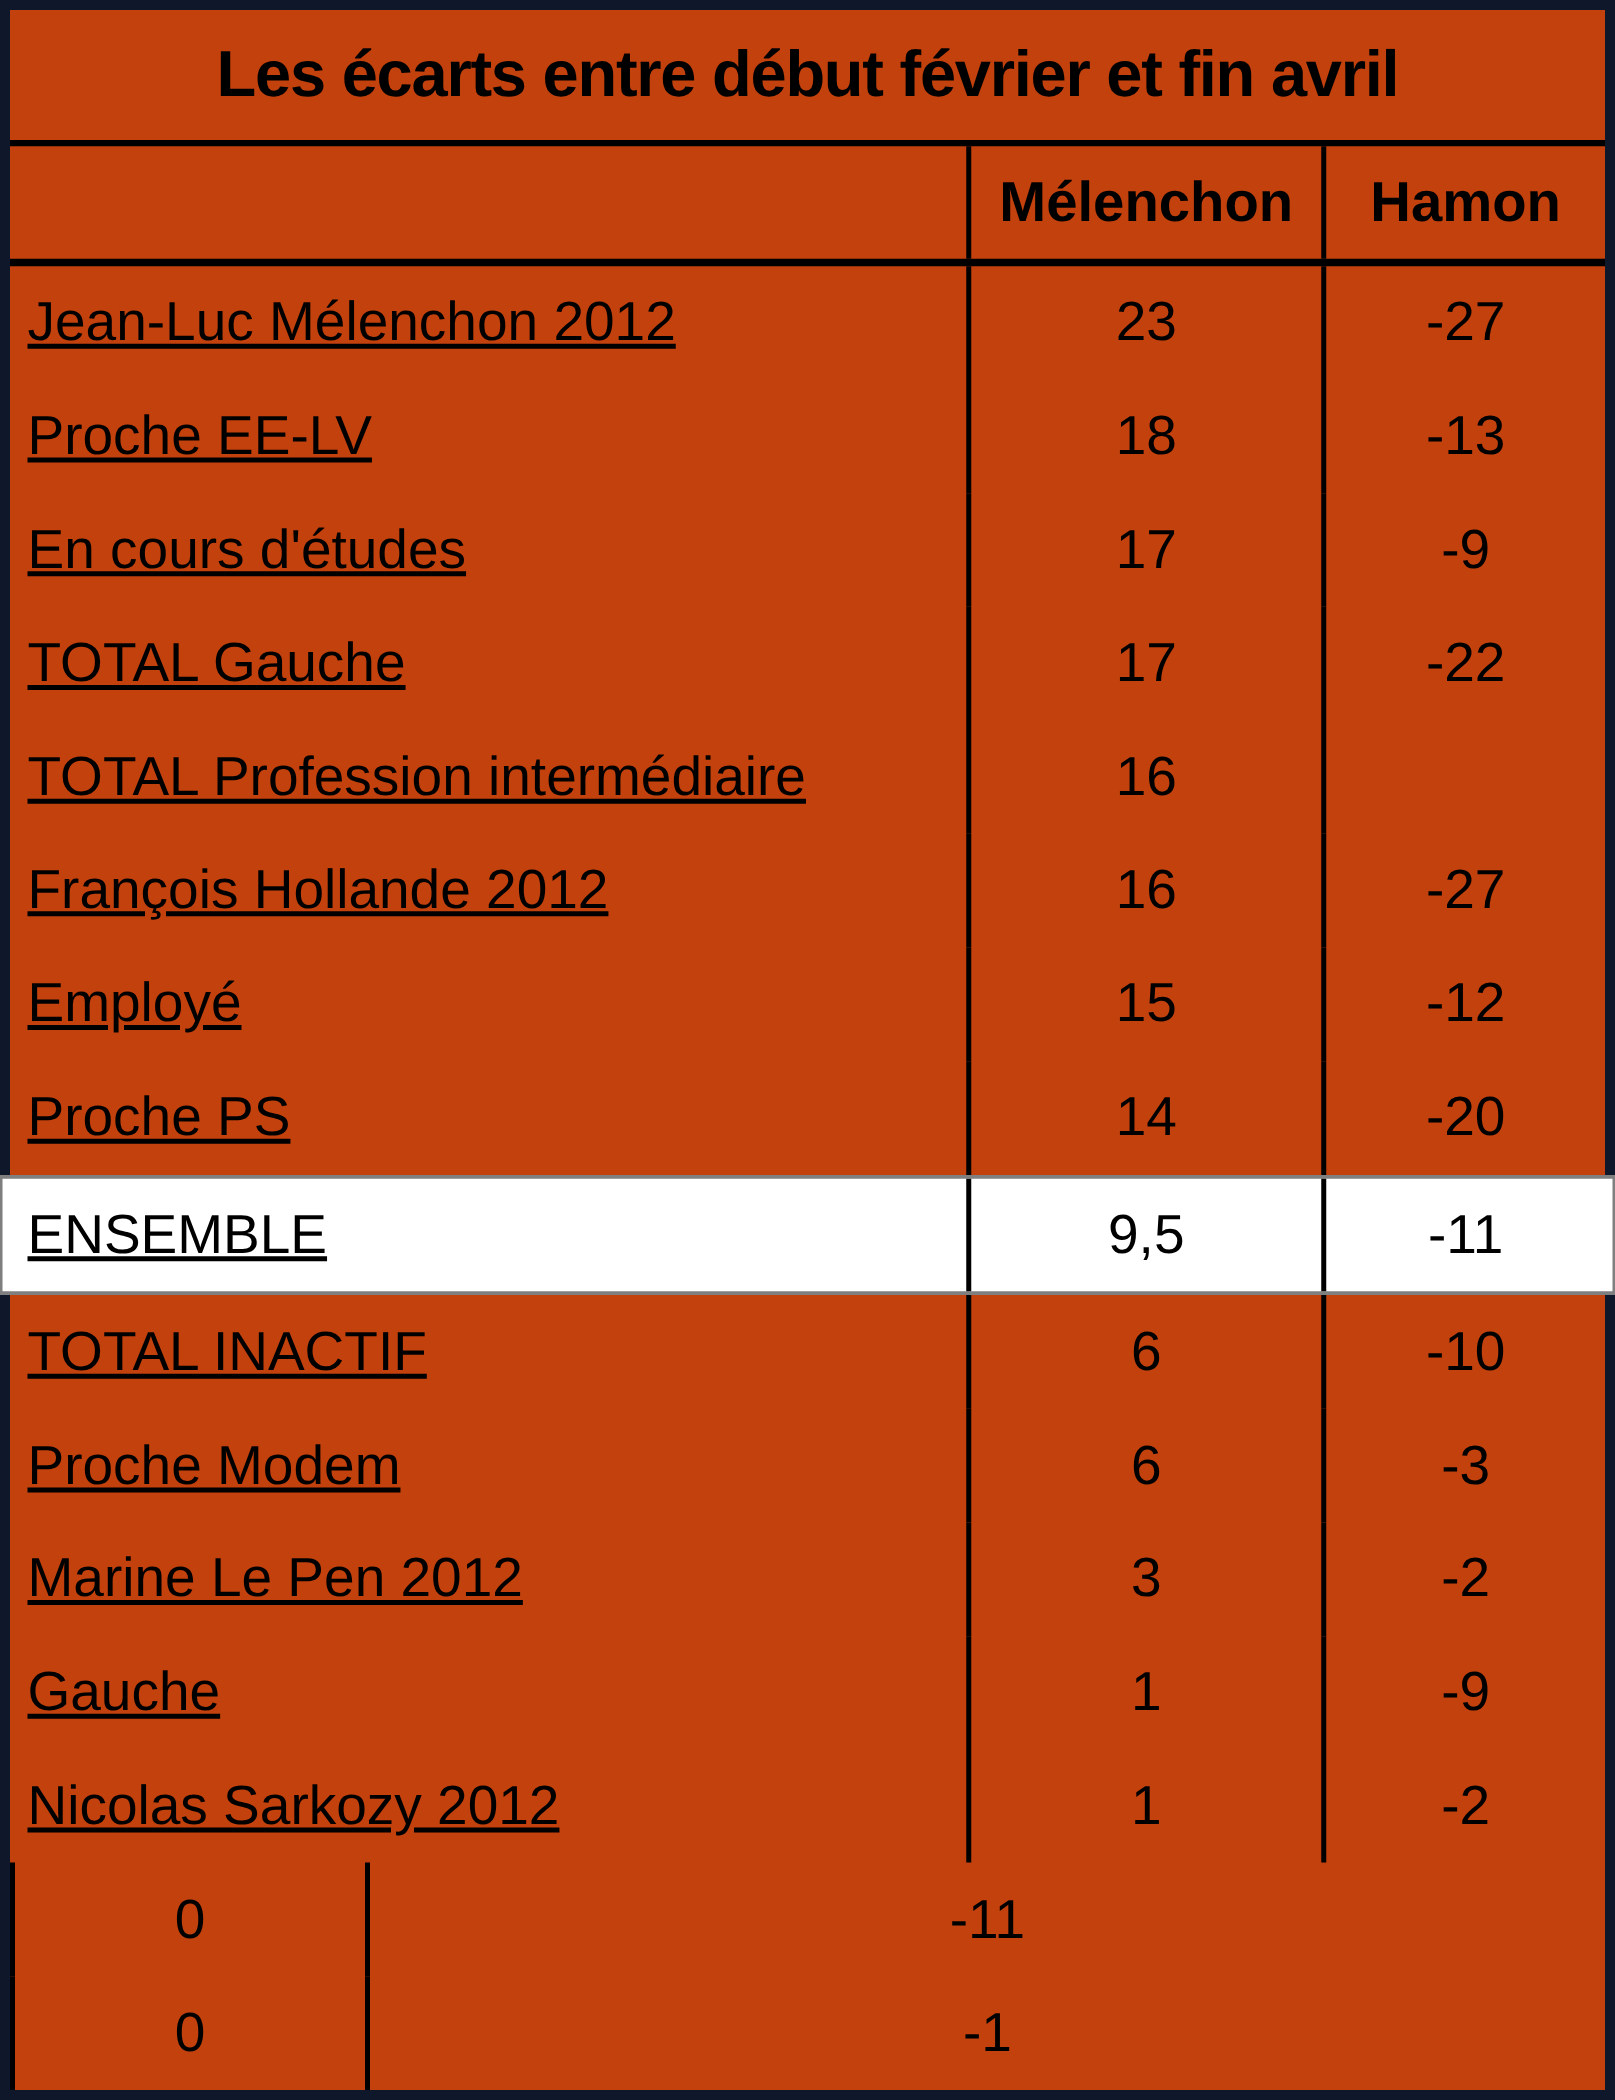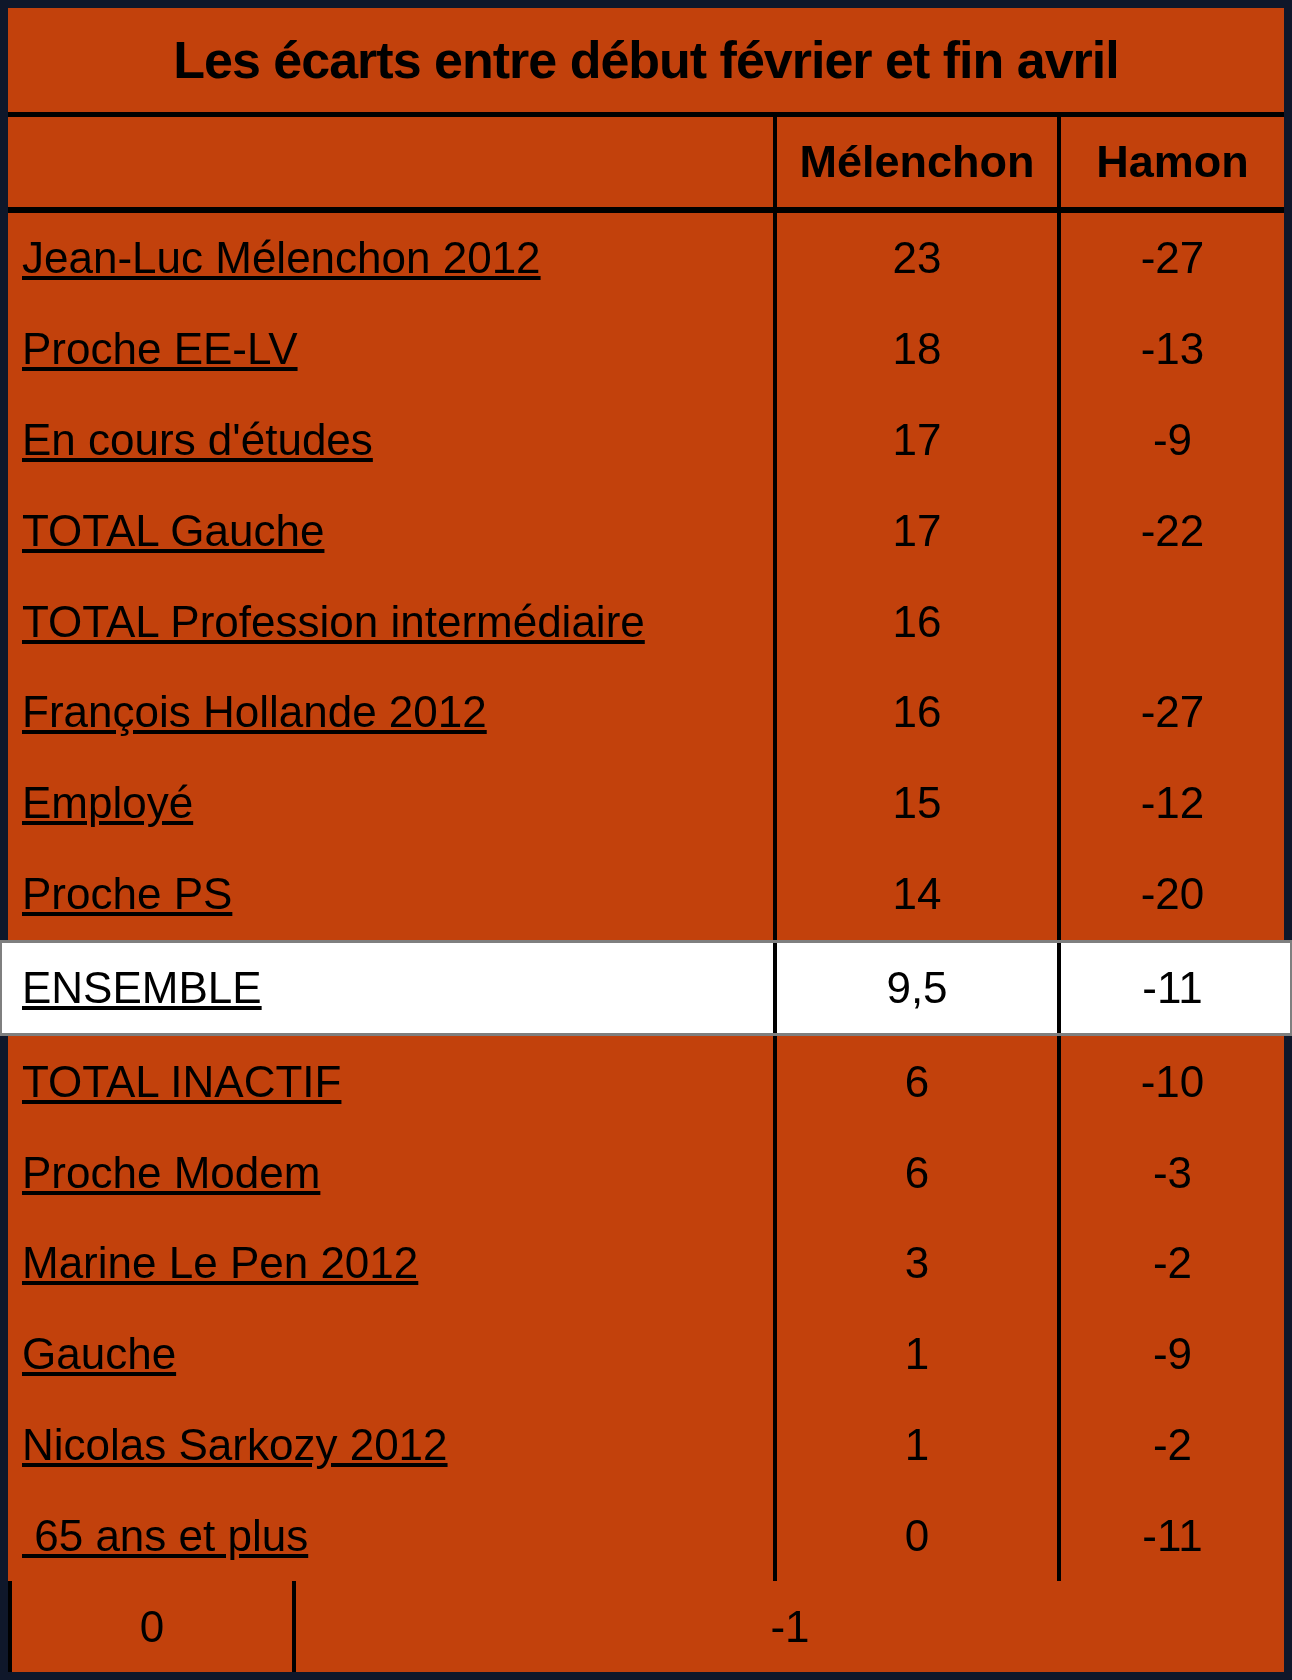--- a/index.html
+++ b/index.html
@@ -305,23 +305,20 @@
           <div class="vline"></div>
           <div class="c2">
             <span class="num">1</span>
           </div>
           <div class="vline"></div>
           <div class="c3">
             <span class="num">-2</span>
           </div>
         </div>
         <div class="row">
-          <div class="c1">
-            <span class="label"> 65 ans et plus</span>
-          </div>
           <div class="vline"></div>
           <div class="c2">
             <span class="num">0</span>
           </div>
           <div class="vline"></div>
           <div class="c3">
             <span class="num">-11</span>
           </div>
         </div>
         <div class="row">

